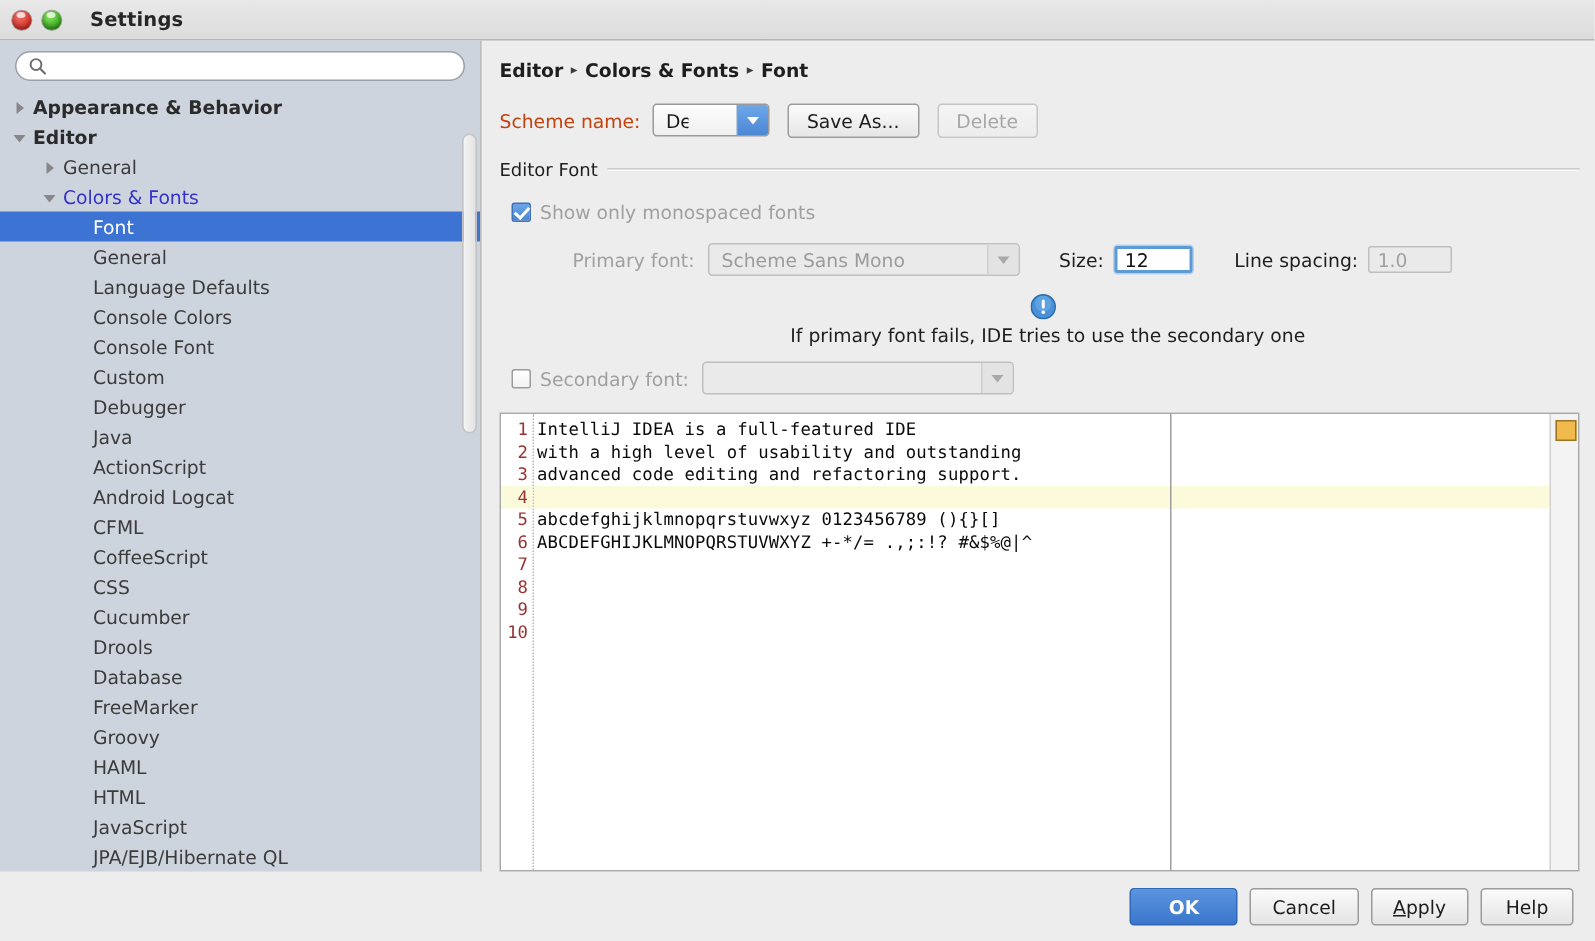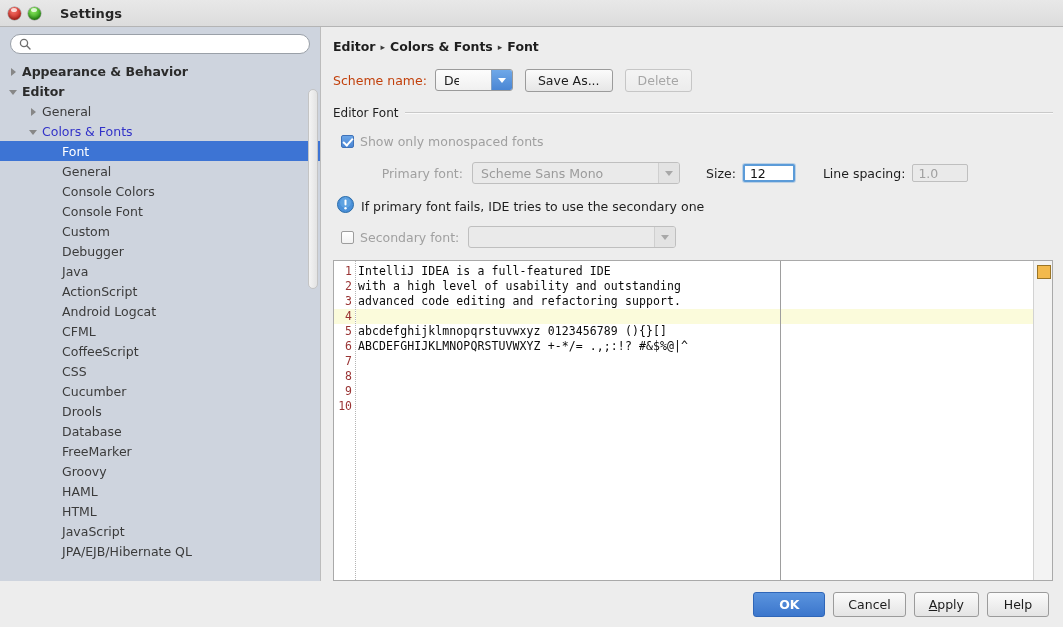--- a/index.html
+++ b/index.html
@@ -517,20 +517,24 @@
           <div class="tree-item lvl2 selected">
             <span class="arrow"></span>
             <span>Font</span>
           </div>
           <div class="tree-item lvl2">
             <span class="arrow"></span>
             <span>General</span>
           </div>
           <div class="tree-item lvl2">
             <span class="arrow"></span>
+            <span>Language Defaults</span>
+          </div>
+          <div class="tree-item lvl2">
+            <span class="arrow"></span>
             <span>Console Colors</span>
           </div>
           <div class="tree-item lvl2">
             <span class="arrow"></span>
             <span>Console Font</span>
           </div>
           <div class="tree-item lvl2">
             <span class="arrow"></span>
             <span>Custom</span>
           </div>
@@ -639,21 +643,21 @@
         <div class="combo disabled" style="width:208px;">
           <span class="combo-text">Scheme Sans Mono</span>
           <span class="combo-btn"></span>
         </div>
         <span class="inline-label" style="margin-left:26px;">Size:</span>
         <input class="textfield focused" style="width: 52px;" type="text" value="12">
         <span class="inline-label" style="margin-left:28px;">Line spacing:</span>
         <input class="textfield disabled" style="width: 56px;" type="text" disabled="" value="1.0">
       </div>
 
-      <div class="info-row" style="margin-left:6px;">
+      <div class="info-row" style="margin-left:6px;flex-direction:column;">
         <span class="info-icon">
           <svg width="17" height="17" viewBox="0 0 17 17">
             <circle cx="8.5" cy="8.5" r="8" fill="#4a90d9" stroke="#2b6ca8" stroke-width="1"></circle>
             <circle cx="8.5" cy="6.5" r="5.4" fill="#6fb0e8" opacity="0.55"></circle>
             <rect x="7.5" y="3.6" width="2" height="6" rx="1" fill="#ffffff"></rect>
             <circle cx="8.5" cy="12.2" r="1.2" fill="#ffffff"></circle>
           </svg>
         </span>
         <span class="info-text">If primary font fails, IDE tries to use the secondary one</span>
       </div>

